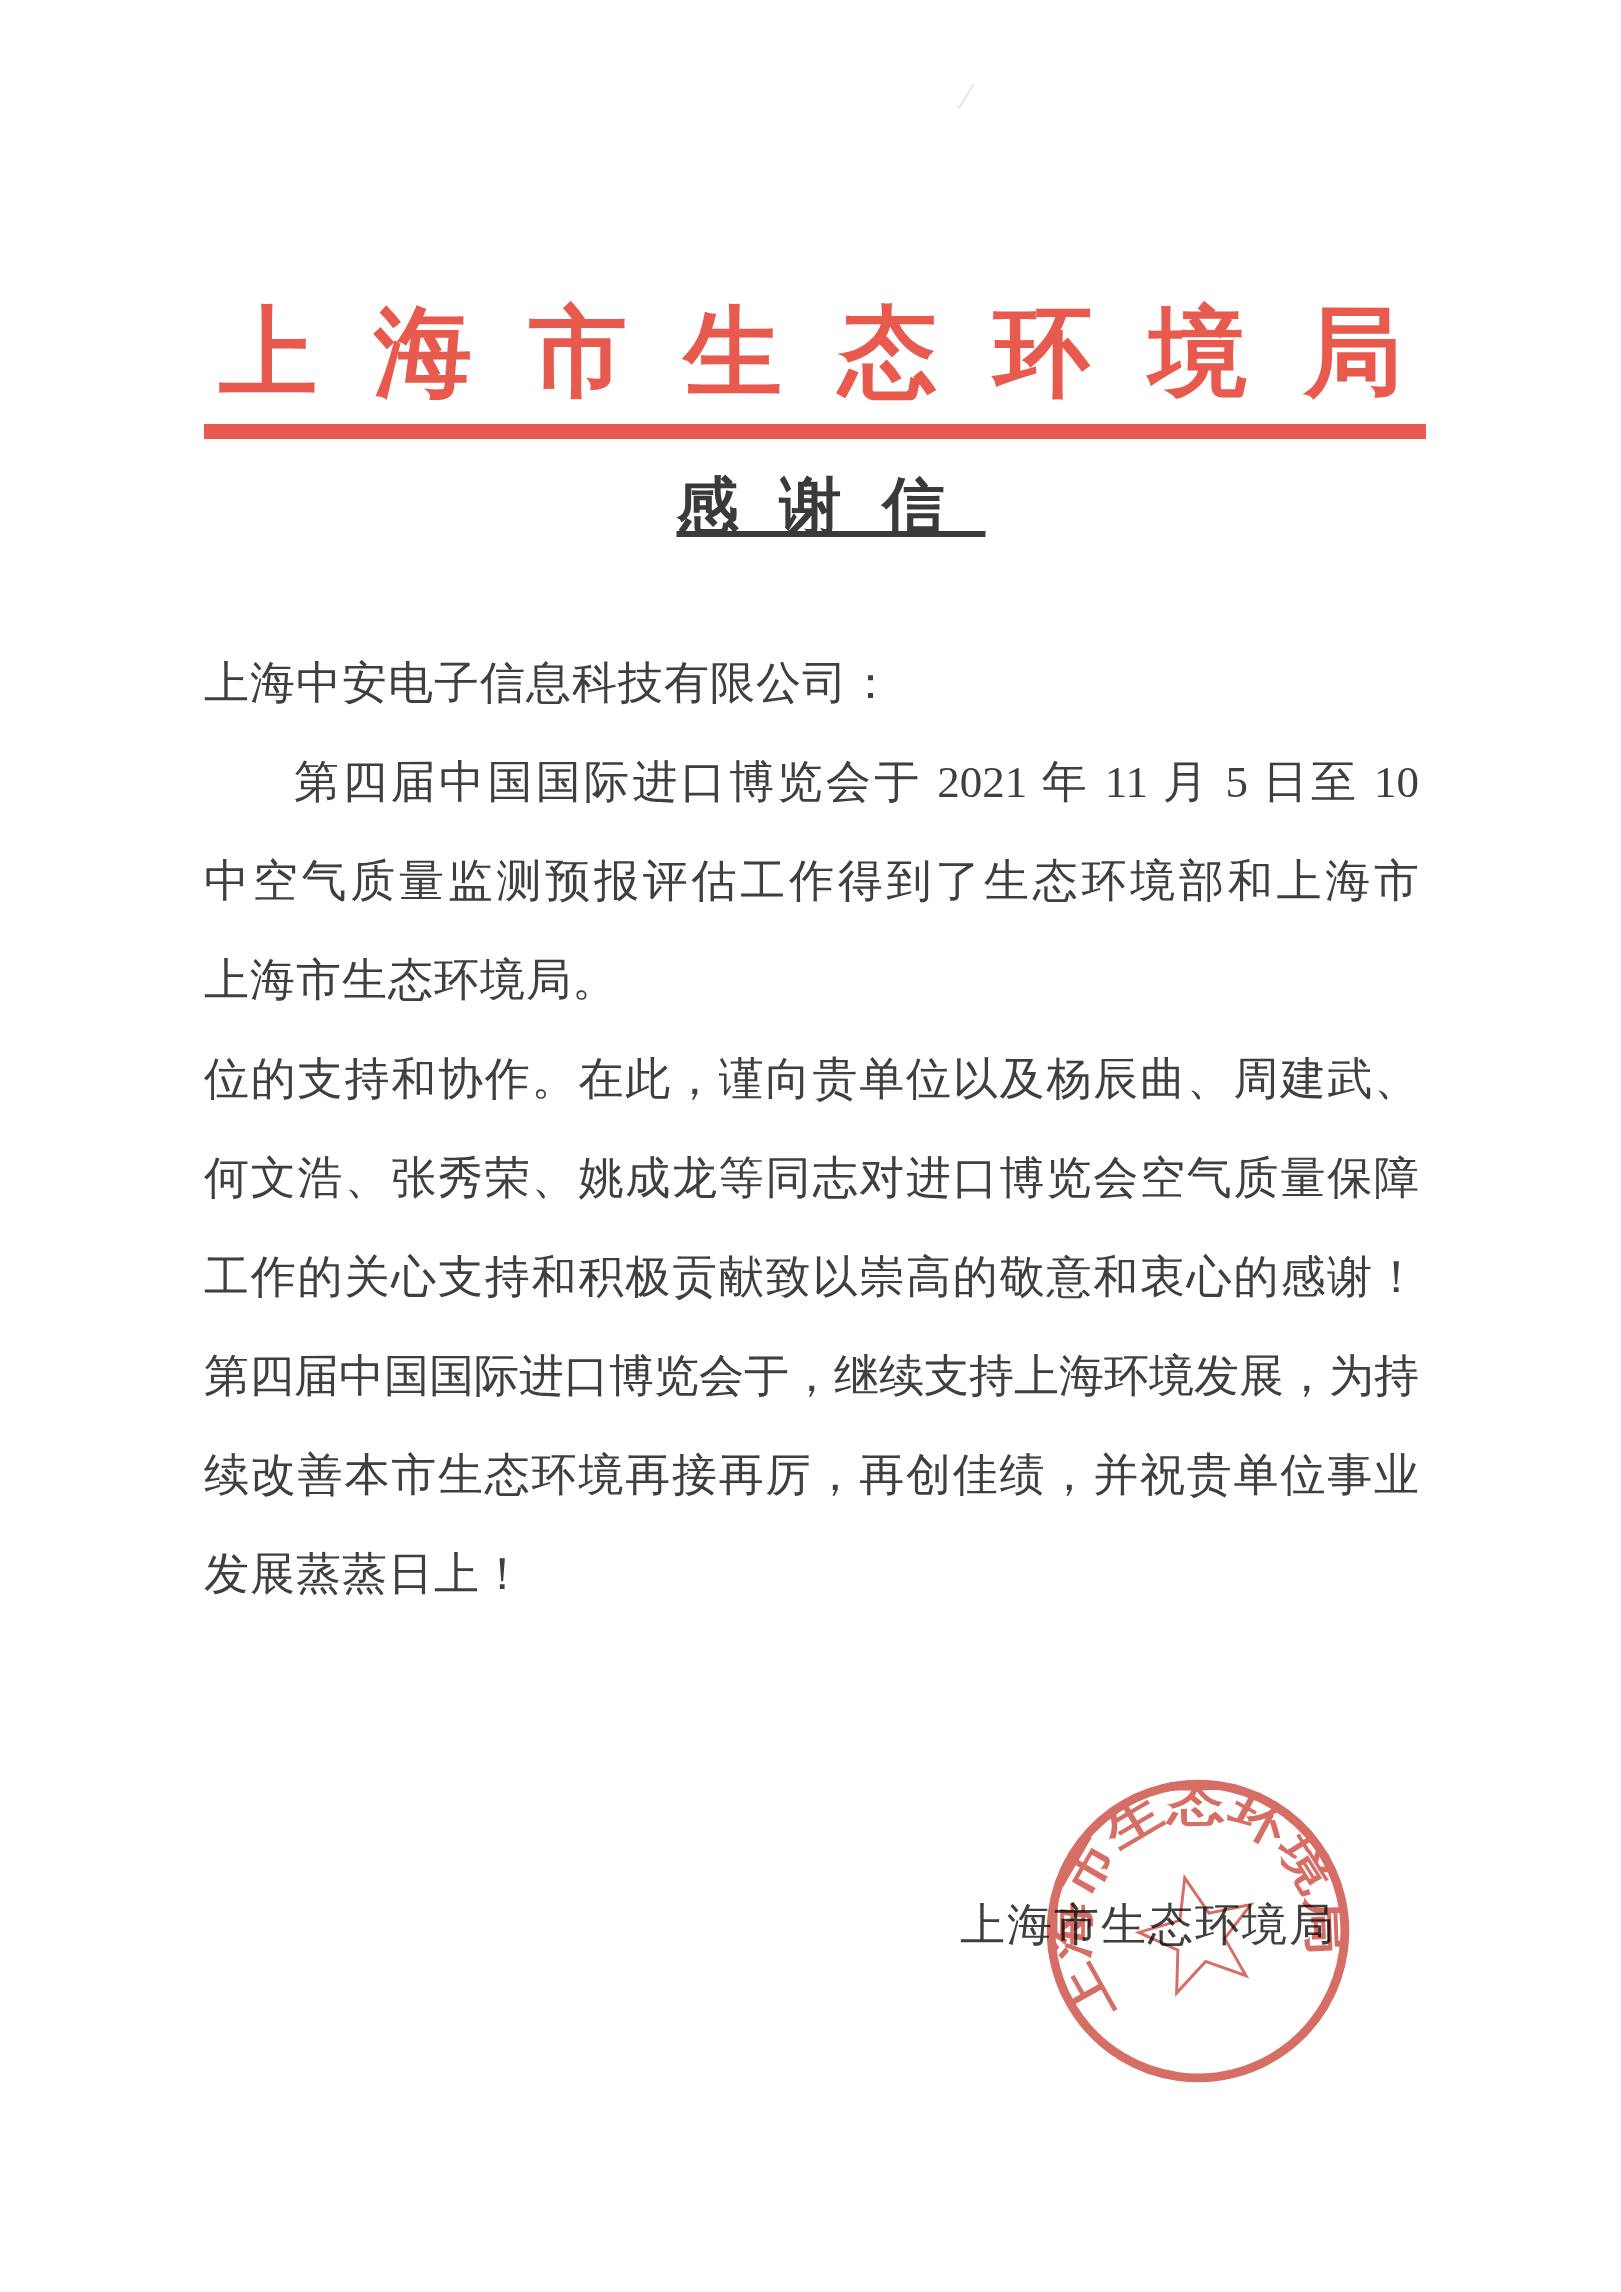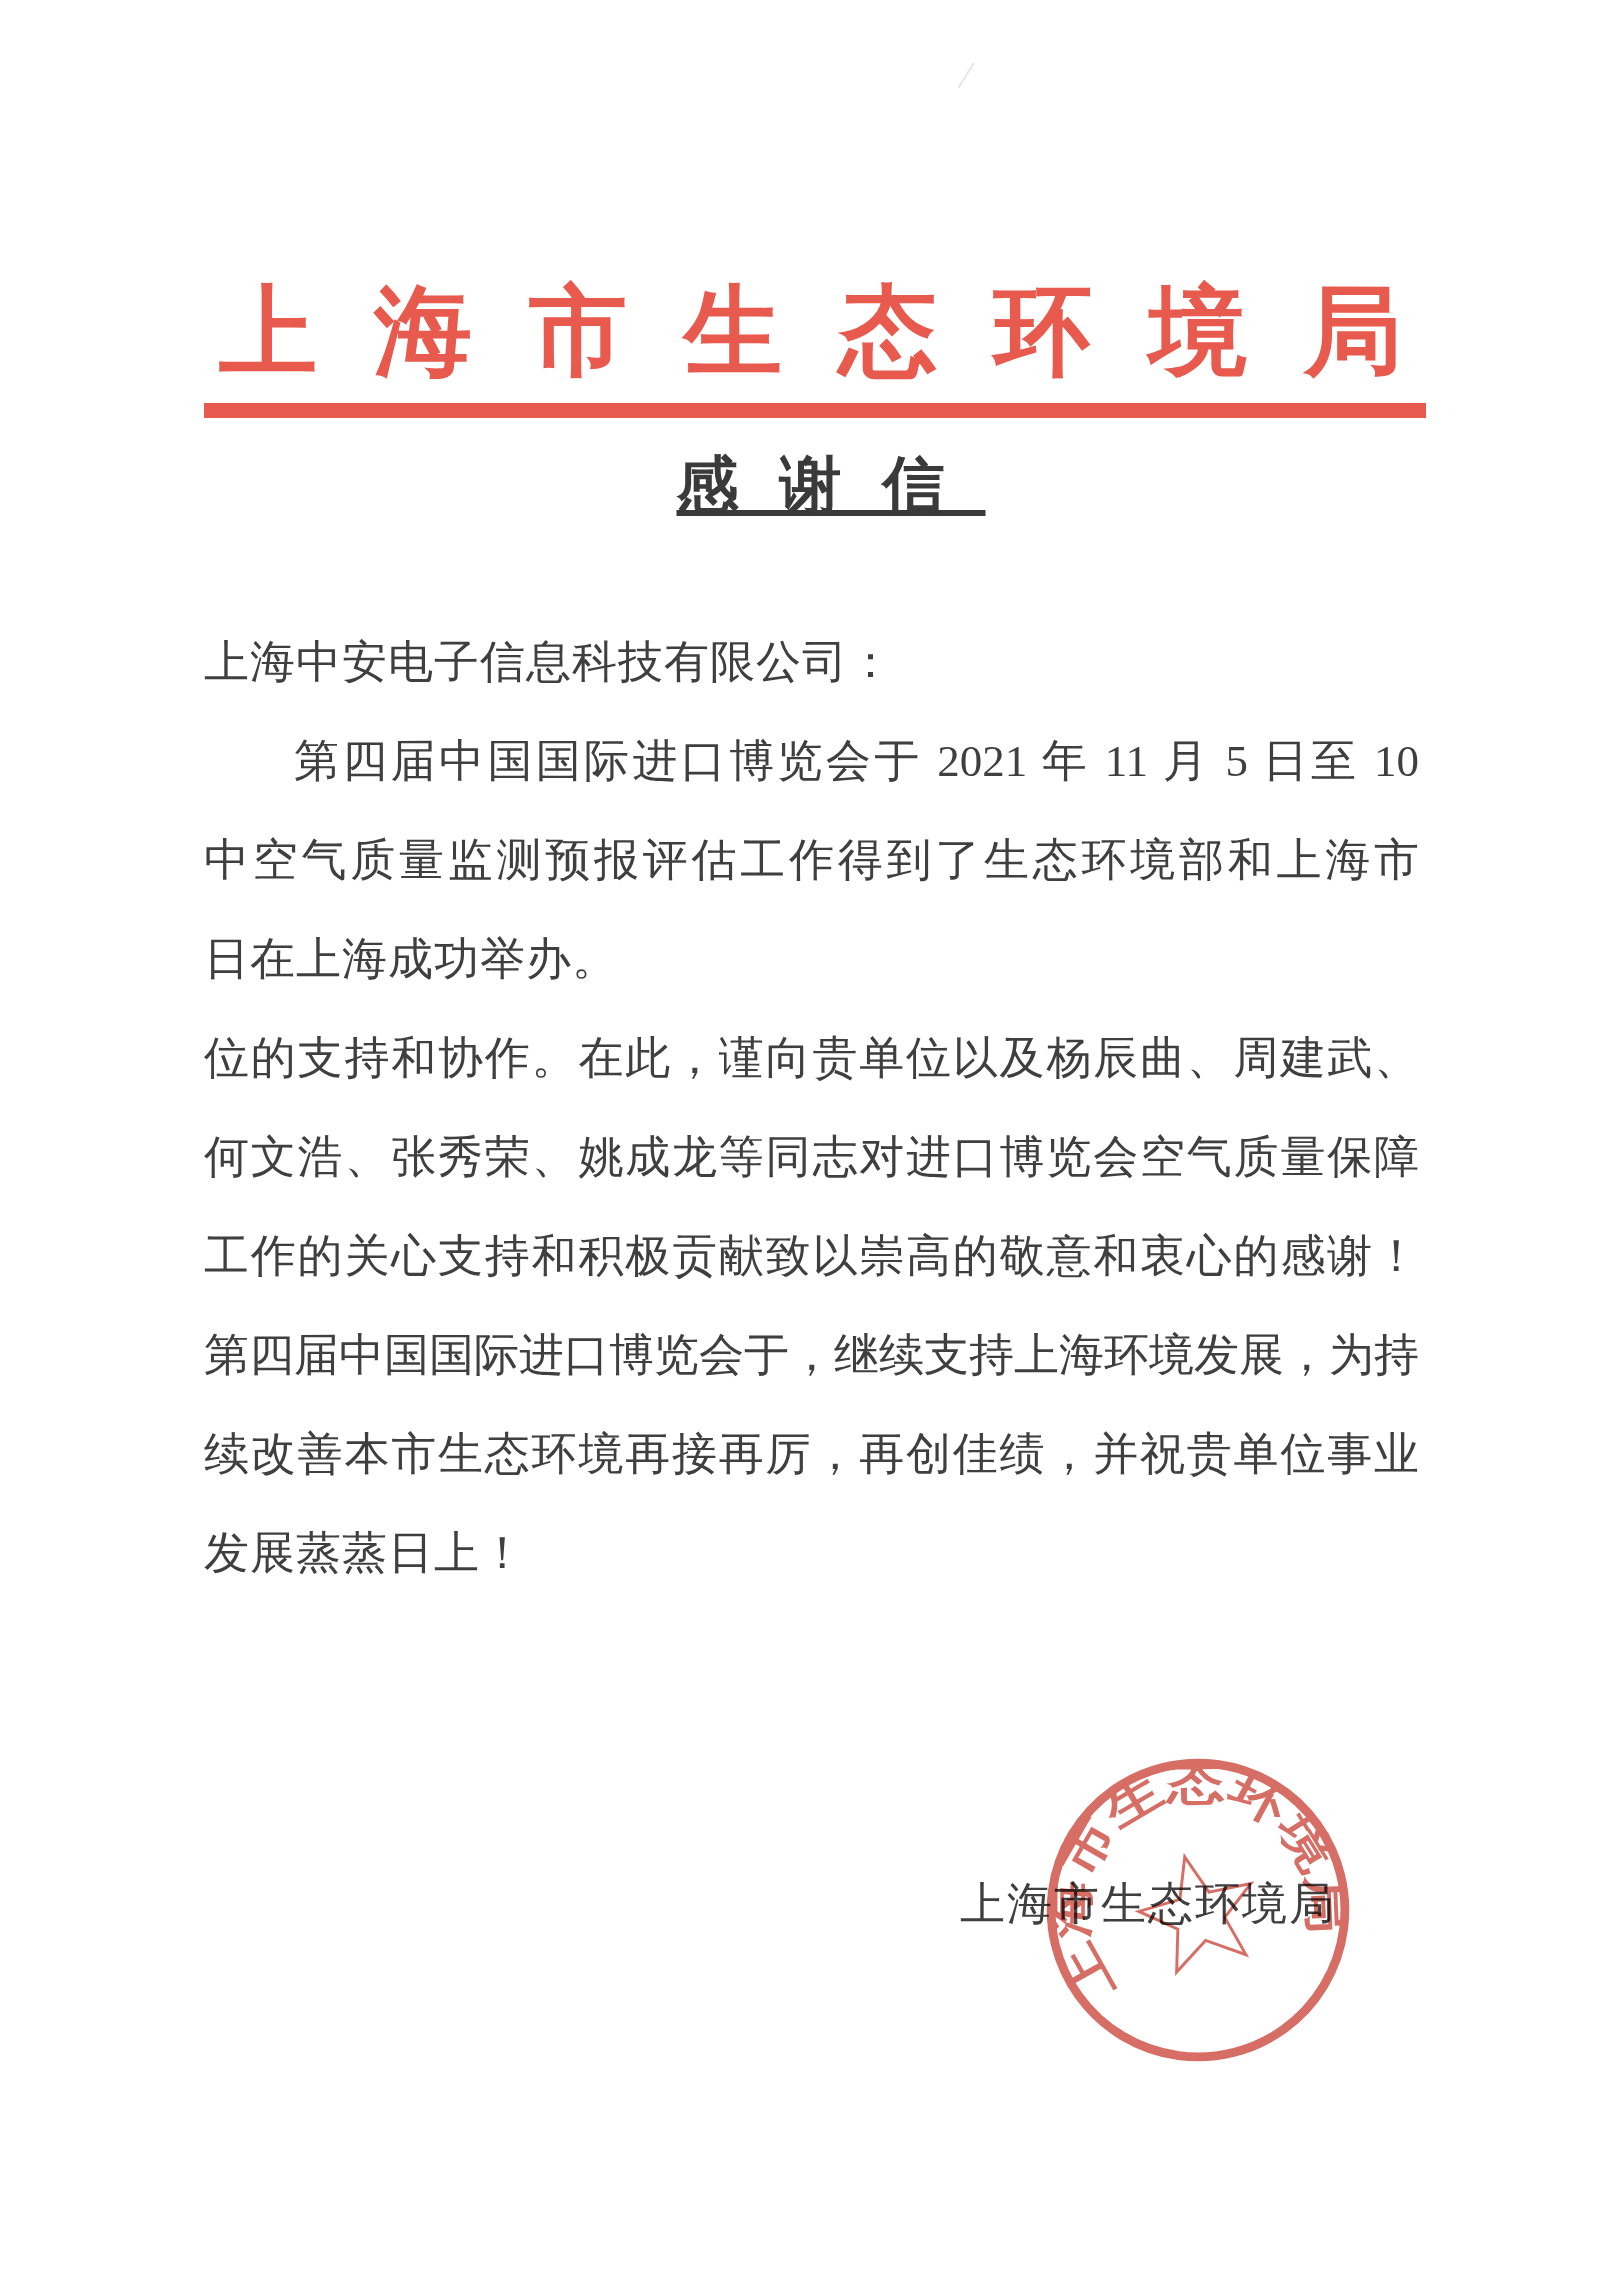--- a/index.html
+++ b/index.html
@@ -3,20 +3,21 @@
 <meta charset="utf-8">
 <style>
   html,body{margin:0;padding:0;background:#ffffff;}
   .page{
     position:relative;
     width:1621px;height:2231px;
     background:#ffffff;
     overflow:hidden;
     font-family:"Liberation Serif","DejaVu Serif",serif;
     color:#3f3f3f;
+    margin-top:21px;
   }
   
   .org-title{
     position:absolute;left:0;top:267px;width:1621px;
     text-align:center;
     font-size:98px;font-weight:700;
     color:#e85a4e;
     letter-spacing:57px;
     text-indent:57px; 
     white-space:nowrap;
@@ -106,21 +107,21 @@
 
   <div class="red-rule"></div>
 
   <div class="letter-title">感谢信</div>
 
   <div class="body-text">
     <div class="line">上海中安电子信息科技有限公司：</div>
 
     <div class="line justify indent">第四届中国国际进口博览会于 2021 年 11 月 5 日至 10</div>
     <div class="line justify">中空气质量监测预报评估工作得到了生态环境部和上海市</div>
-    <div class="line">日在上海成功举办。</div>
+    <div class="line">上海市生态环境局。</div>
 
     <div class="line justify">位的支持和协作。在此，谨向贵单位以及杨辰曲、周建武、</div>
     <div class="line justify">何文浩、张秀荣、姚成龙等同志对进口博览会空气质量保障</div>
     <div class="line justify">工作的关心支持和积极贡献致以崇高的敬意和衷心的感谢！</div>
     <div class="line justify">第四届中国国际进口博览会于，继续支持上海环境发展，为持</div>
     <div class="line justify">续改善本市生态环境再接再厉，再创佳绩，并祝贵单位事业</div>
     <div class="line">发展蒸蒸日上！</div>
   </div>
 
   <div class="sig-org">上海市生态环境局</div>

